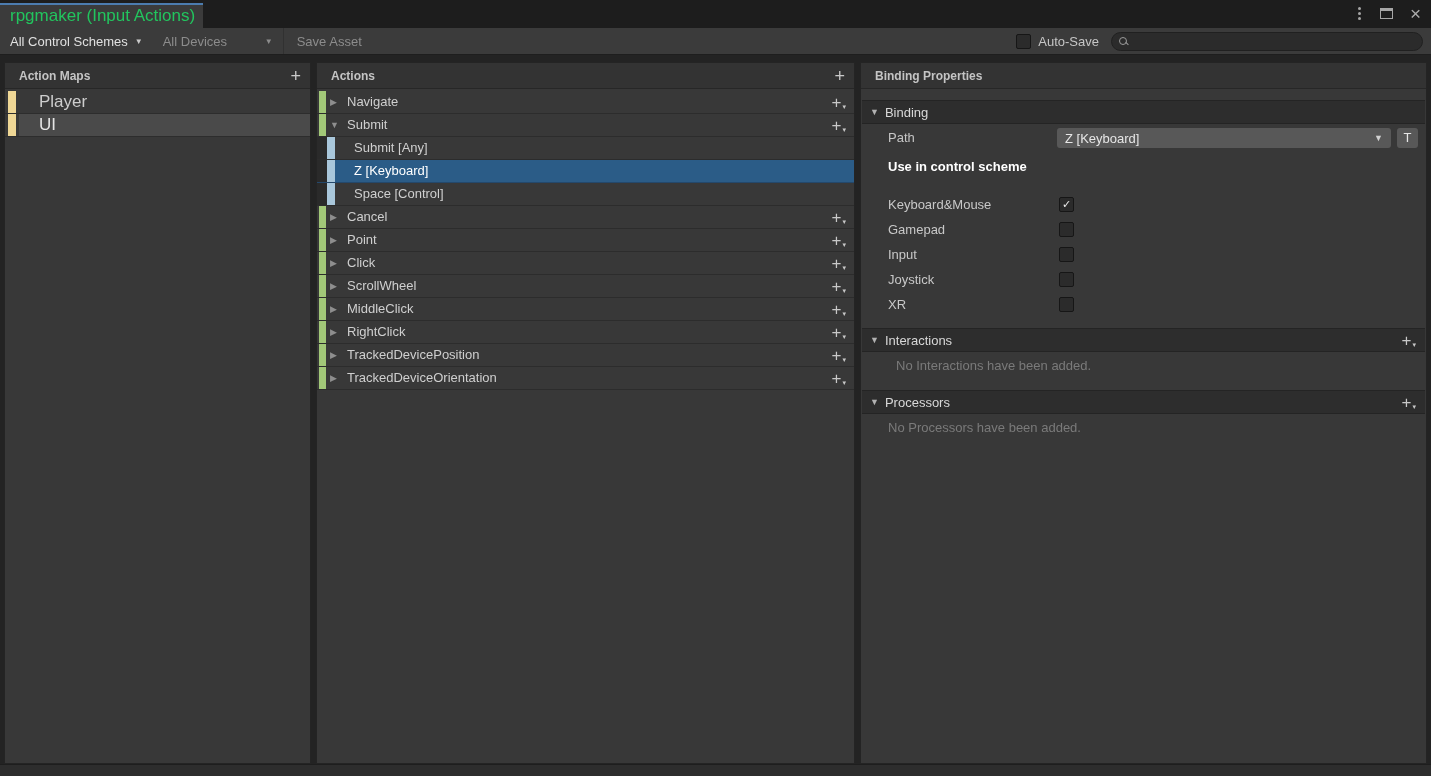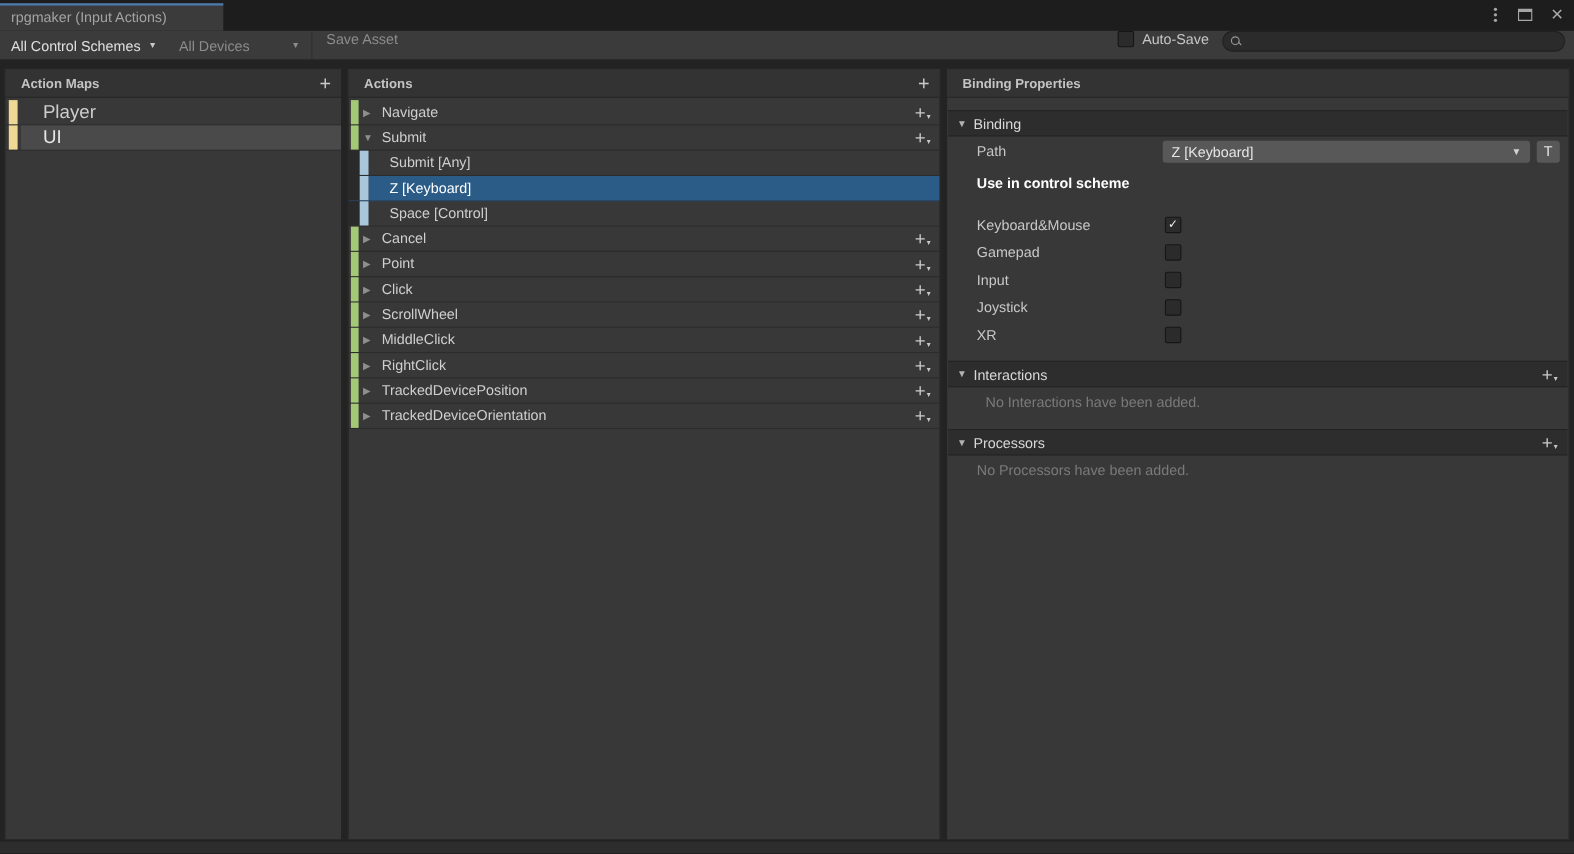--- a/index.html
+++ b/index.html
@@ -3,30 +3,30 @@
 <meta charset="utf-8">
 <style>
   html,body{margin:0;padding:0;background:#191919;}
   .window{position:relative;width:1431px;height:776px;background:#232323;overflow:hidden;
           font-family:"Liberation Sans","DejaVu Sans",sans-serif;-webkit-font-smoothing:antialiased;}
 
   
   .titlebar{position:absolute;left:0;top:0;width:100%;height:28px;background:#1D1D1D;}
   .tab{position:absolute;left:0;top:3px;width:203px;height:25px;background:#3B3B3B;
        border-top:2px solid var(--accent);box-sizing:border-box;}
-  .tab-label{display:block;padding-left:10px;line-height:22px;font-size:13px;color:#a3a3a3;white-space:nowrap;}
+  .tab-label{display:block;padding-left:10px;line-height:22px;font-size:17px;color:#22c55e;white-space:nowrap;}
   .win-controls{position:absolute;right:10px;top:0;height:27px;display:flex;align-items:center;gap:17px;}
   .kebab{display:flex;flex-direction:column;gap:2px;padding:2px;}
   .kebab i{width:3px;height:3px;border-radius:50%;background:#A6A6A6;}
   .maxi{width:13px;height:11px;border:1px solid #A6A6A6;border-top-width:3px;box-sizing:border-box;}
   .close-x{font-size:19px;color:#ABABAB;line-height:16px;}
 
   
   .toolbar{position:absolute;left:0;top:28px;width:100%;height:27px;background:#3B3B3B;
-           border-bottom:1px solid #1E1E1E;box-sizing:border-box;display:flex;align-items:flex-start;}
+           border-bottom:1px solid #1E1E1E;box-sizing:border-box;display:flex;align-items:center;}
   .tb-dd{display:flex;align-items:center;gap:7px;padding:0 10px;height:100%;font-size:13px;color:#E0E0E0;}
   .tb-dd .caret{font-size:8px;color:#C9C9C9;margin-top:1px;}
   .tb-dd.disabled,.tb-btn.disabled{color:#8C8C8C;}
   .tb-dd.disabled .caret{color:#8C8C8C;}
   .tb-dd.devices{width:110px;justify-content:space-between;}
   .tb-sep{width:1px;height:26px;background:#313131;}
   .tb-btn{padding:0 13px;font-size:13px;}
   .spacer{flex:1;}
   .checkbox{width:15px;height:15px;background:#2B2B2B;border:1px solid #161616;border-radius:2px;
             box-sizing:border-box;display:flex;align-items:center;justify-content:center;

